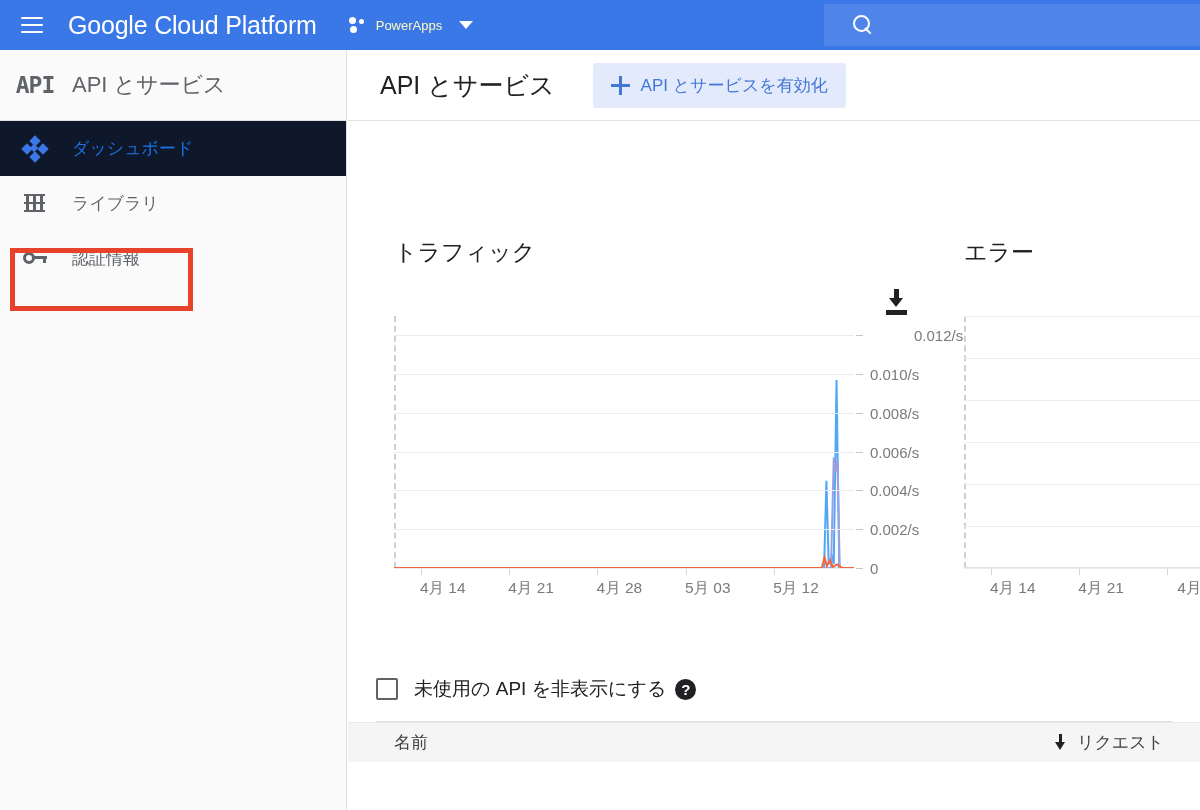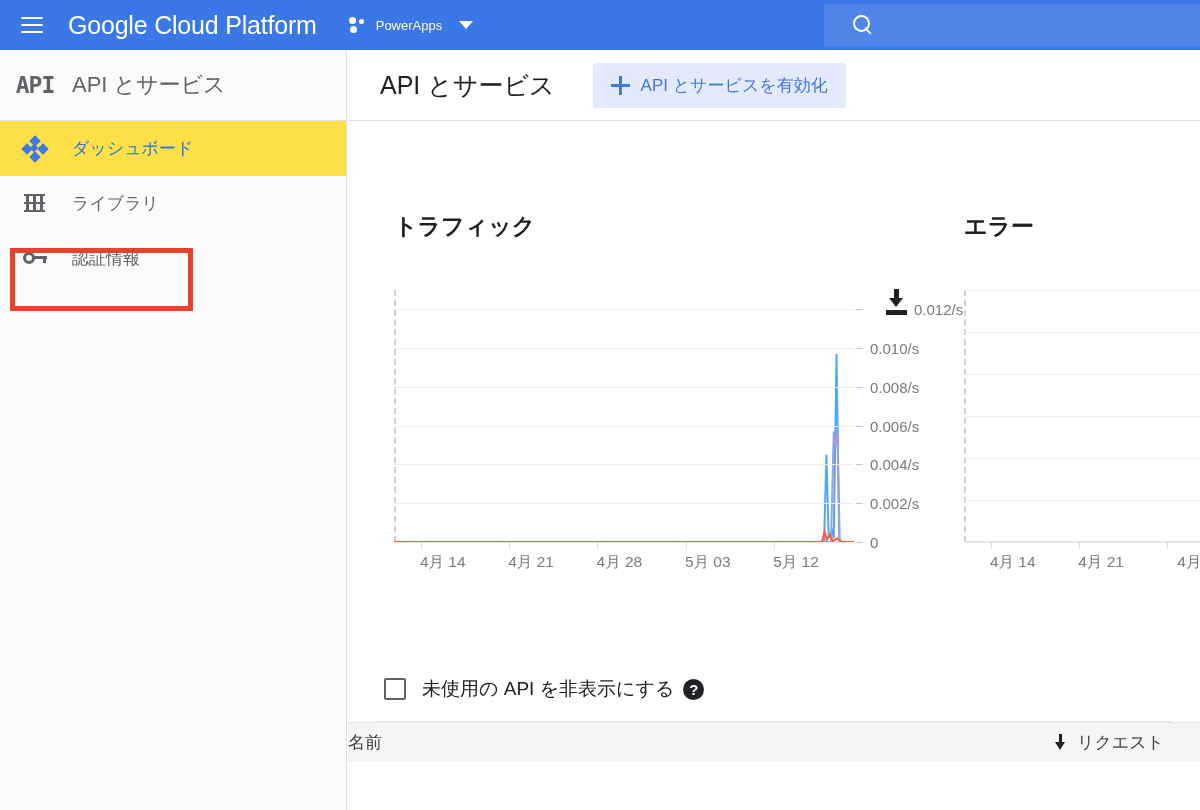--- a/index.html
+++ b/index.html
@@ -68,21 +68,21 @@
   .api-logo {
     margin-left: 12px; width: 46px; text-align: center;
     font-family: "DejaVu Sans Mono", "Liberation Mono", monospace;
     font-size: 23px; font-weight: 700; color: #5F6368; letter-spacing: -1px;
   }
   .sidebar-title { font-size: 22px; color: #5F6368; margin-left: 14px; white-space: nowrap; }
 
   .nav-item {
     position: relative; height: 55px; display: flex; align-items: center; cursor: pointer;
   }
-  .nav-item.active { background: #fde047; }
+  .nav-item.active { background: #0f172a; }
   .nav-icon { width: 46px; margin-left: 12px; display: flex; align-items: center; justify-content: center; }
   .nav-label { font-size: 17px; color: #5F6368; margin-left: 14px; white-space: nowrap; }
   .nav-item.active .nav-label { color: #1A73E8; }
 
   
   .ico-dash { position: relative; width: 22px; height: 22px; }
   .ico-dash i { position: absolute; width: 8px; height: 8px; background: #3B78E7; transform: rotate(45deg); }
   .ico-dash i.t { left: 7px; top: -1px; }
   .ico-dash i.b { left: 7px; top: 15px; }
   .ico-dash i.l { left: -1px; top: 7px; }
@@ -127,21 +127,21 @@
   .plus-ico { position: relative; width: 19px; height: 19px; margin-right: 11px; }
   .plus-ico::before { content: ""; position: absolute; left: 8px; top: 0; width: 3px; height: 19px; background: #4277D6; }
   .plus-ico::after { content: ""; position: absolute; left: 0; top: 8px; width: 19px; height: 3px; background: #4277D6; }
   .enable-label { color: #4277D6; font-size: 17px; white-space: nowrap; }
 
   
   .charts { position: relative; height: 540px; }
   .chart { position: absolute; top: 0; }
   .chart-traffic { left: 46px; width: 566px; }
   .chart-errors  { left: 616px; width: 420px; }
-  .chart-title { font-size: 23px; color: #202124; margin-top: 90px; white-space: nowrap; font-weight: bold; }
+  .chart-title { font-size: 23px; color: #202124; margin-top: 116px; white-space: nowrap; }
   .dl-icon {
     position: absolute; left: 490px; top: 168px; width: 26px; height: 26px; cursor: pointer;
   }
   .dl-icon i.stem { position: absolute; left: 10px; top: 0px; width: 5px; height: 12px; background: #202124; }
   .dl-icon i.head {
     position: absolute; left: 5px; top: 9px; width: 0; height: 0;
     border-left: 7px solid transparent; border-right: 7px solid transparent; border-top: 9px solid #202124;
   }
   .dl-icon i.base { position: absolute; left: 2px; top: 21px; width: 21px; height: 5px; background: #202124; }
 
@@ -156,21 +156,21 @@
   }
   .ytick-dash { position: absolute; width: 7px; height: 1px; background: #C8C8C8; }
   .xtick {
     position: absolute; top: 10px; font-size: 15.5px; color: #7A7A7A; white-space: nowrap;
     transform: translateX(-50%);
   }
   .xtick-mark { position: absolute; top: 0; width: 1px; height: 7px; background: #D8D8D8; }
   .xaxis-labels { position: relative; height: 30px; }
 
   
-  .checkbox-row { display: flex; align-items: center; margin-left: 36px; height: 40px; margin-top: 8px; }
+  .checkbox-row { display: flex; align-items: center; margin-left: 28px; height: 40px; margin-top: 8px; }
   .cbox { width: 22px; height: 22px; border: 2px solid #5F6368; border-radius: 2px; cursor: pointer; }
   .cbox-label { font-size: 19px; color: #202124; margin-left: 16px; white-space: nowrap; }
   .help-ico {
     width: 21px; height: 21px; border-radius: 50%; background: #202124; color: #fff;
     font-size: 15px; font-weight: 700; display: flex; align-items: center; justify-content: center;
     margin-left: 9px; cursor: pointer;
   }
 
   .divider { height: 1px; background: #E0E0E0; margin: 12px 28px 0 28px; }
 
@@ -180,21 +180,21 @@
   .filter-ico i.f1 { top: 0px; width: 22px; }
   .filter-ico i.f2 { top: 6px; width: 16px; left: 3px; }
   .filter-ico i.f3 { top: 12px; width: 9px; left: 7px; }
   .filter-text { font-size: 18px; color: #80868B; margin-left: 24px; }
 
   .table-head {
     display: flex; align-items: center; height: 40px; background: #F5F5F5;
     border-top: 1px solid #E8E8E8;
   }
   .th { font-size: 17px; color: #3C4043; white-space: nowrap; }
-  .th-name { }
+  .th-name { margin-left: 46px; }
   .th-requests { position: absolute; left: 705px; display: flex; align-items: center; }
   .sort-arrow { position: relative; width: 15px; height: 17px; margin-right: 9px; }
   .sort-arrow i.s { position: absolute; left: 6px; top: 0; width: 3px; height: 11px; background: #202124; }
   .sort-arrow i.h {
     position: absolute; left: 2px; top: 8px; width: 0; height: 0;
     border-left: 5px solid transparent; border-right: 5px solid transparent; border-top: 8px solid #202124;
   }
   .table-head-wrap { position: relative; }
 </style>
 </head>

